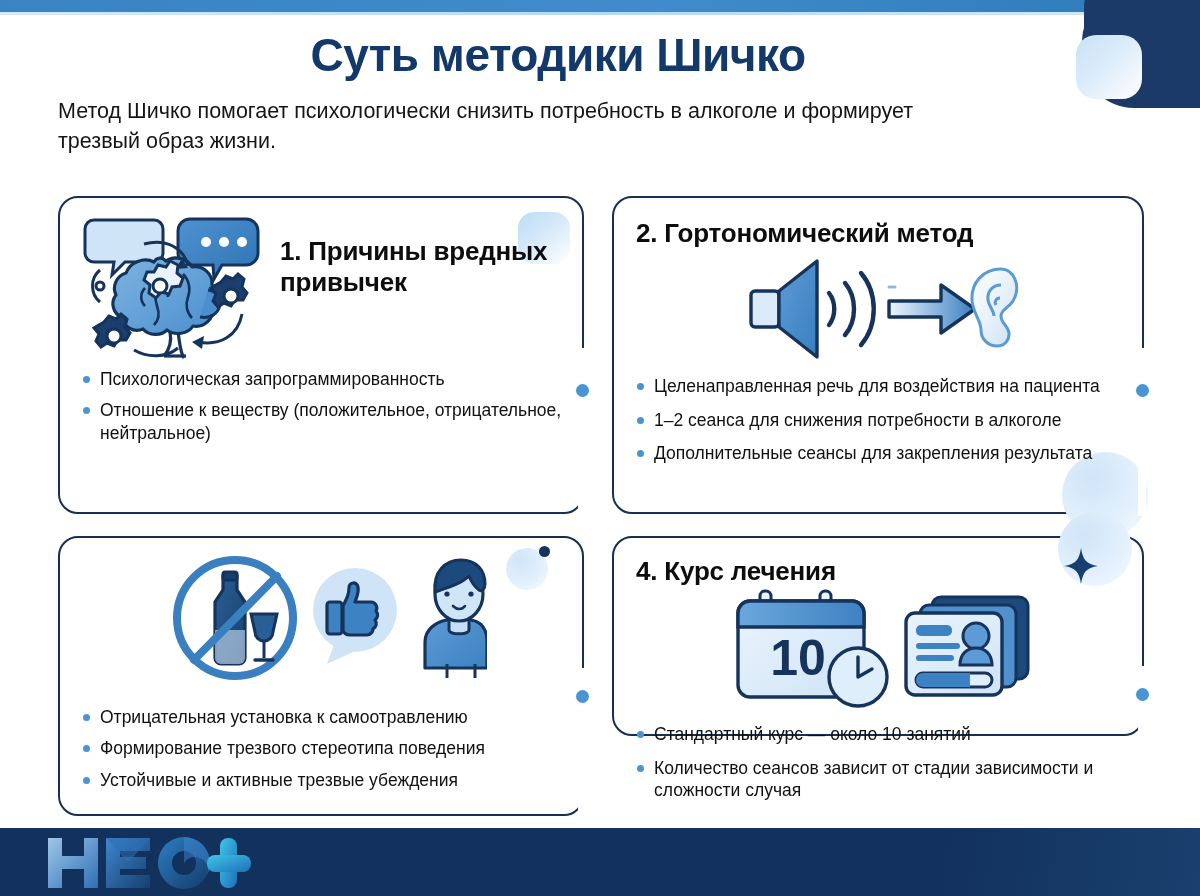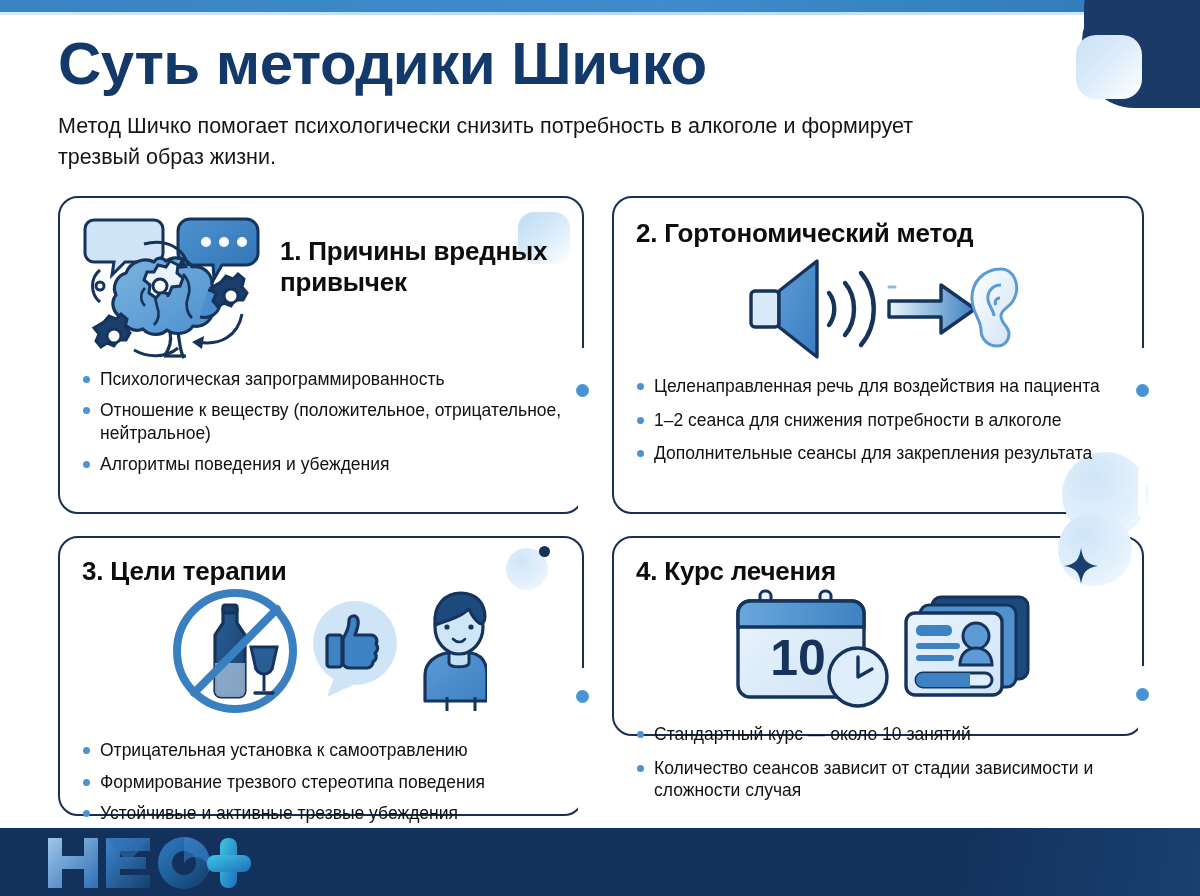--- a/index.html
+++ b/index.html
@@ -53,25 +53,26 @@
     top: 35px; right: 58px;
     width: 66px; height: 64px;
     border-radius: 20px;
     background: linear-gradient(135deg, #c8e2f7 0%, #dcecfa 45%, #ffffff 100%);
     z-index: 5;
   }
 
   
   .header { position: absolute; top: 30px; left: 58px; width: 1000px; z-index: 6; }
   .title {
-    font-size: 60px;
+    font-size: 46px;
     font-weight: 700;
     color: #13386a;
     letter-spacing: -0.5px;
     line-height: 1.12;
+    text-align: center;
   }
   .subtitle {
     margin-top: 14px;
     font-size: 21.5px;
     color: #151515;
     line-height: 1.42;
     max-width: 860px;
   }
 
   
@@ -270,21 +271,20 @@
               <path d="M122 122 l-12 6 l10 7 z" fill="#16335c"></path>
               <path d="M52 136 c14 8 32 8 44 -2" fill="none" stroke="#16335c" stroke-width="3"></path>
             </svg>
           </span>
           <div class="card-title">1. Причины вредных привычек</div>
         </div>
 
         <ul class="bullets">
           <li>Психологическая запрограммированность</li>
           <li>Отношение к веществу (положительное, отрицательное, нейтральное)</li>
-          <li>Алгоритмы поведения и убеждения</li>
         </ul>
       </div>
     </div>
 
     <div class="card card-2">
       <div class="border-gap"></div>
       <div class="edge-dot"></div>
       <div class="soft-circle" style="right:-6px; bottom:-26px; width:86px; height:86px;"></div>
 
       <div class="card-inner">
@@ -334,21 +334,20 @@
       </div>
     </div>
 
     <div class="card card-3">
       <div class="border-gap"></div>
       <div class="edge-dot"></div>
       <div class="soft-circle" style="right:34px; top:10px; width:42px; height:42px;"></div>
       <div class="navy-dot" style="right:32px; top:8px;"></div>
 
       <div class="card-inner">
-        <div class="card-title" style="padding-top:2px;">3. Цели терапии</div>
 
         <div class="icon-row" style="margin-top:2px;">
           <span>
             <svg width="330" height="126" viewBox="0 0 330 126">
               <defs>
                 <linearGradient id="botG" x1="0" y1="0" x2="1" y2="1">
                   <stop offset="0" stop-color="#2a5f96"></stop>
                     <stop offset="1" stop-color="#17406f"></stop>
                 </linearGradient>
                 <linearGradient id="shirtG" x1="0" y1="0" x2="1" y2="1">

